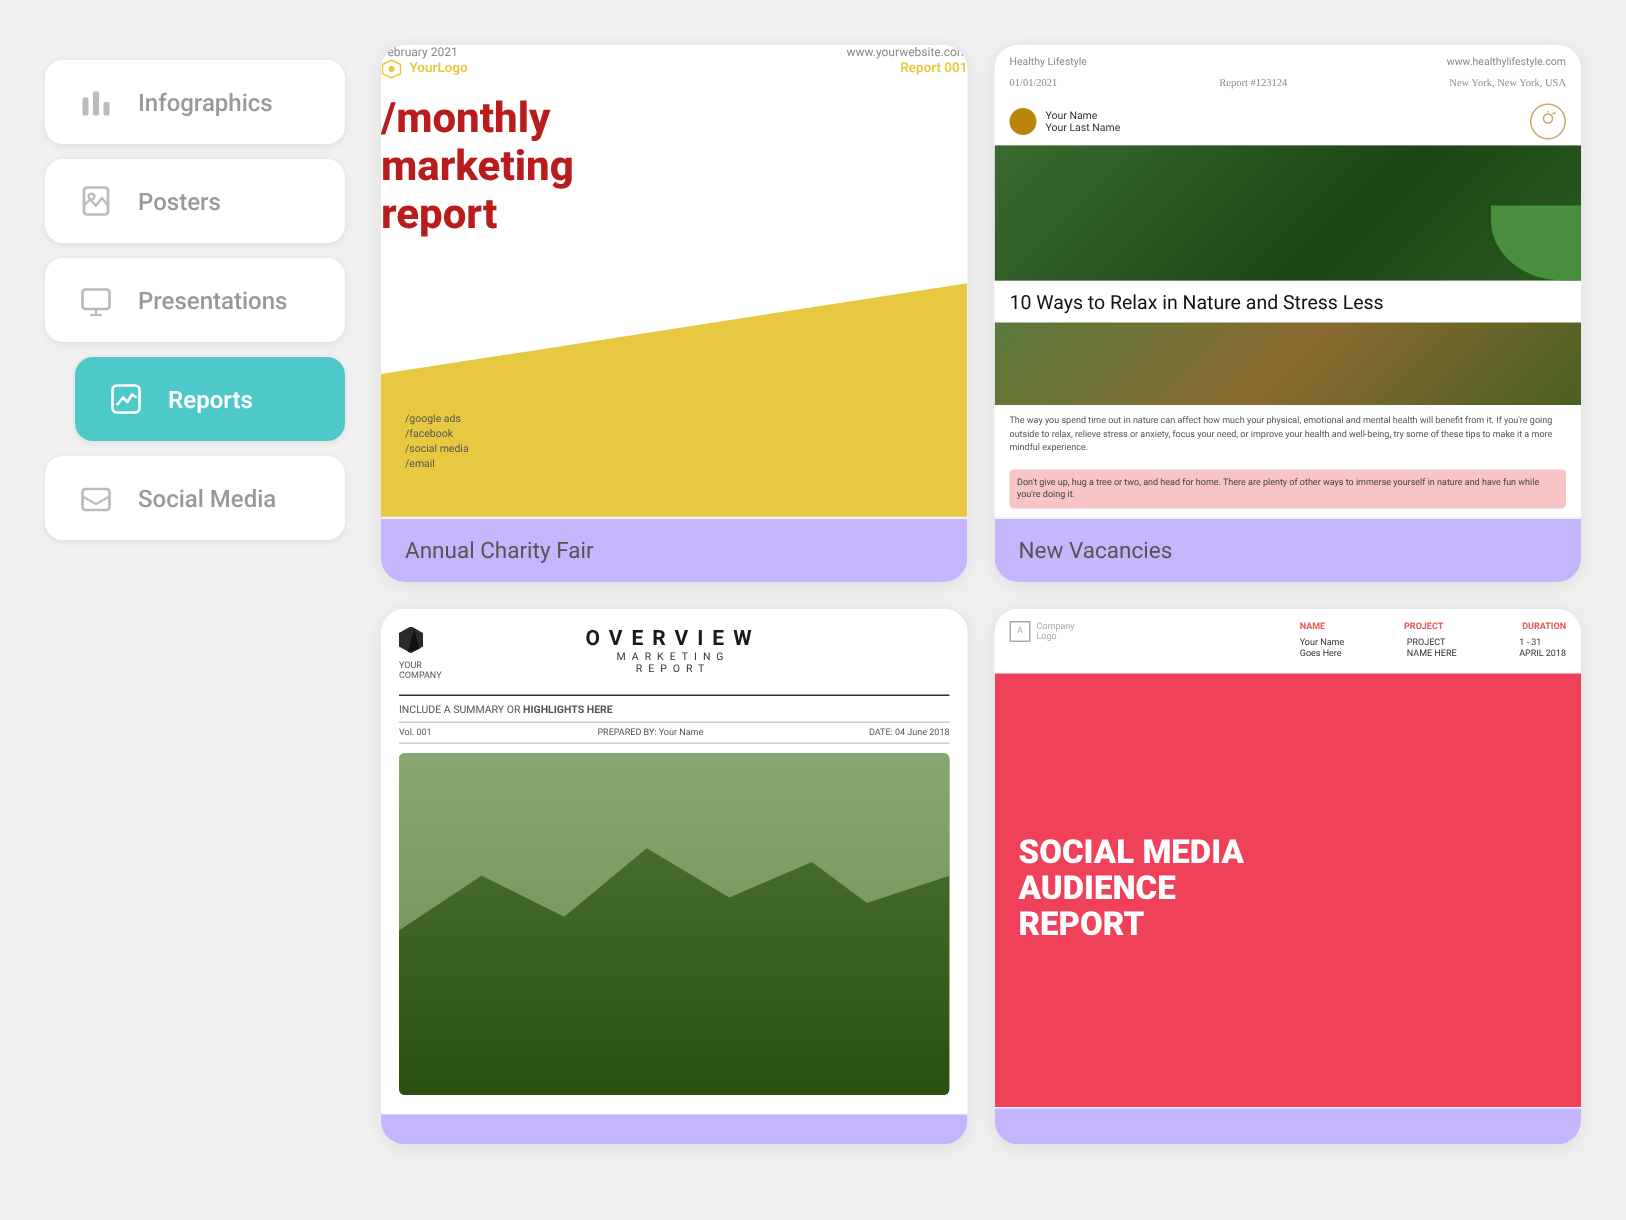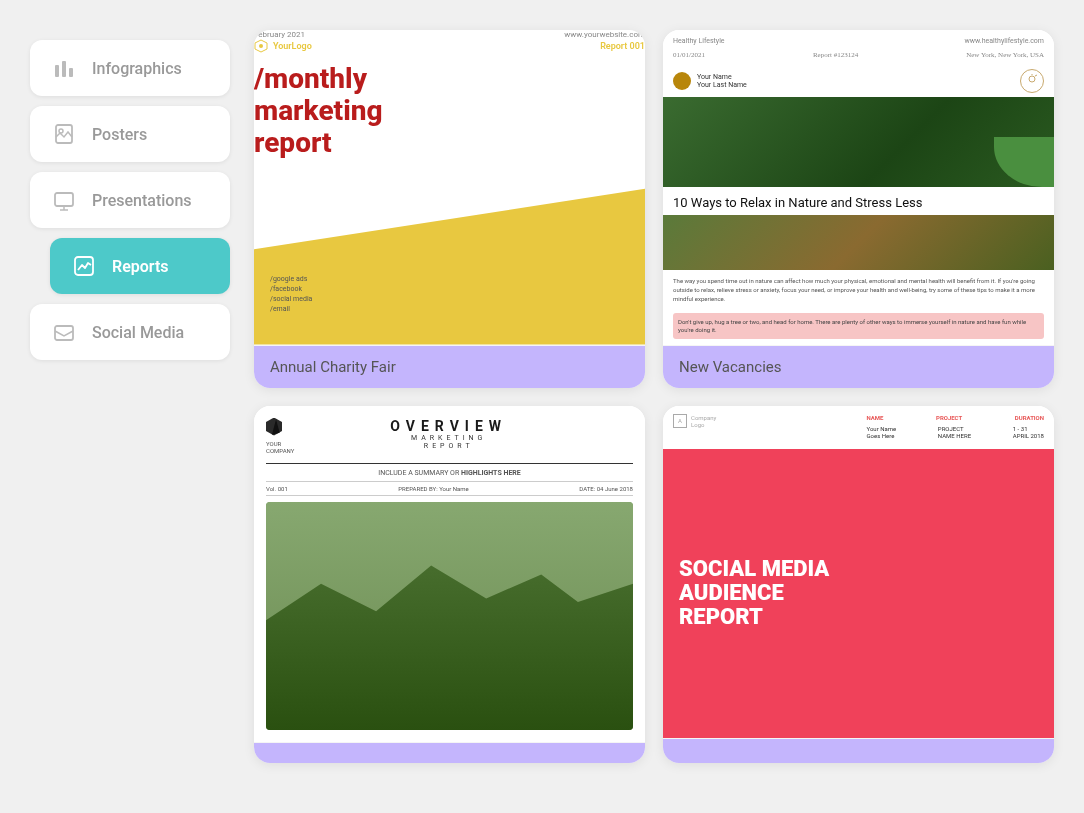--- a/index.html
+++ b/index.html
@@ -338,21 +338,20 @@
 
     .card3-divider {
       border: none;
       border-top: 1.5px solid #333;
       margin: 5px 0;
     }
 
     .card3-summary {
       font-size: 7px;
       color: #555;
-      text-align: center;
       margin-bottom: 4px;
     }
 
     .card3-meta {
       display: flex;
       justify-content: space-between;
       font-size: 6px;
       color: #555;
       border-top: 1px solid #ccc;
       border-bottom: 1px solid #ccc;

